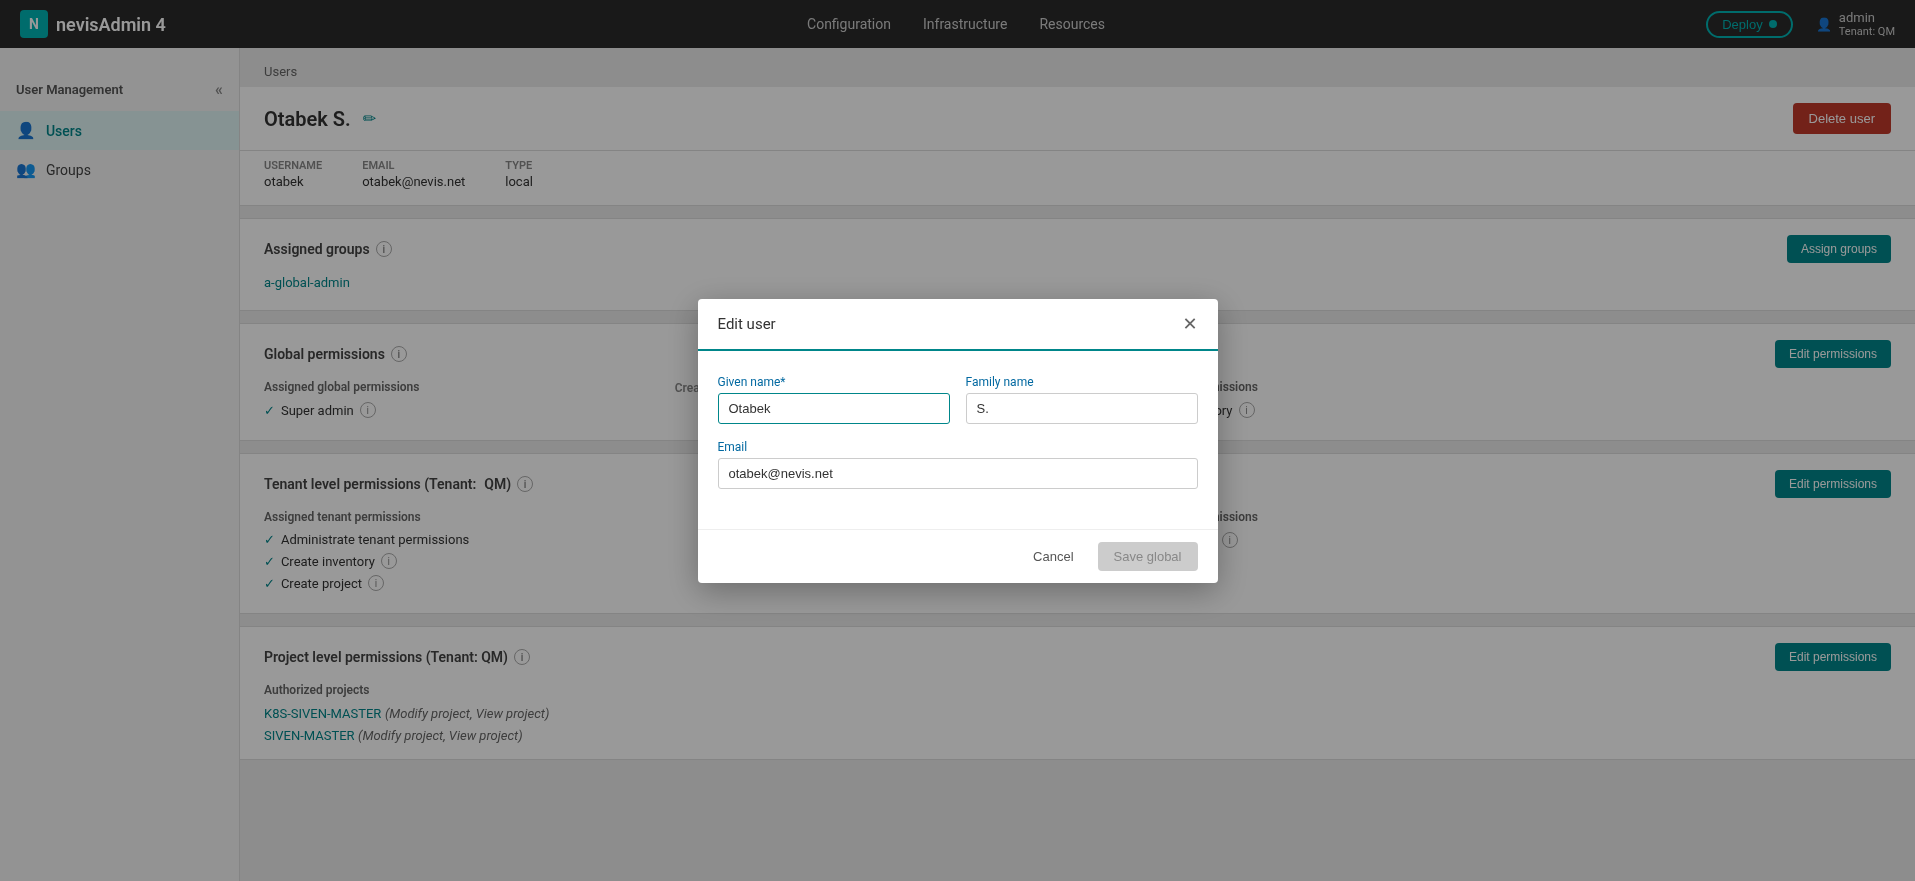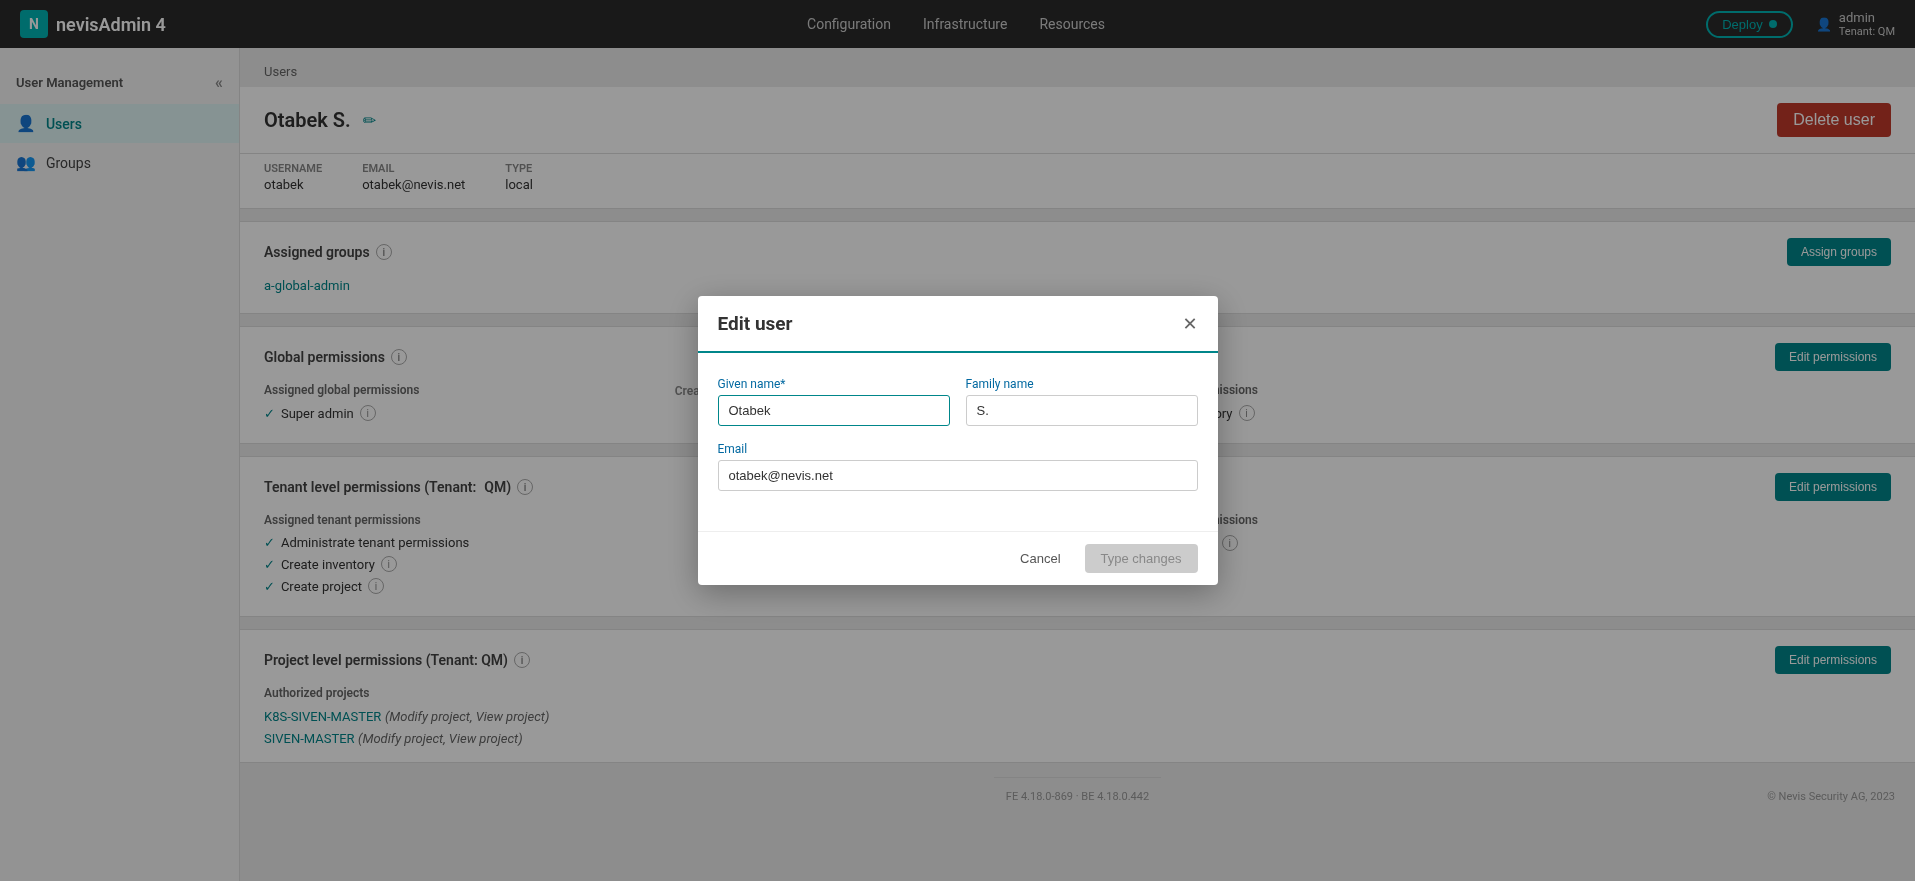--- a/index.html
+++ b/index.html
@@ -73,21 +73,21 @@
       margin-top: 48px;
       height: calc(100vh - 48px);
     }
 
     
     .sidebar {
       width: 240px;
       background: #f5f5f5;
       border-right: 1px solid #ddd;
       flex-shrink: 0;
-      padding-top: 25px;
+      padding-top: 32px;
     }
     .sidebar-header {
       display: flex;
       align-items: center;
       justify-content: space-between;
       padding: 0 16px 12px;
       font-weight: 600;
       font-size: 13px;
       color: #555;
     }
@@ -151,21 +151,21 @@
     }
     .user-meta-item {}
     .user-meta-label { font-size: 11px; color: #888; text-transform: uppercase; font-weight: 600; margin-bottom: 2px; }
     .user-meta-value { font-size: 13px; color: #333; }
     .delete-btn {
       background: #c0392b;
       color: white;
       border: none;
       border-radius: 4px;
       padding: 8px 16px;
-      font-size: 16px;
+      font-size: 13px;
       cursor: pointer;
     }
 
     
     .section {
       background: #ffffff;
       margin: 12px 0;
       padding: 16px 24px;
       border-top: 1px solid #ddd;
       border-bottom: 1px solid #ddd;
@@ -284,21 +284,21 @@
       width: 520px;
       box-shadow: 0 8px 32px rgba(0,0,0,0.3);
     }
     .modal-header {
       padding: 16px 20px;
       border-bottom: 2px solid #00868a;
       display: flex;
       align-items: center;
       justify-content: space-between;
     }
-    .modal-title { font-size: 19px; font-weight: 700; color: #333; }
+    .modal-title { font-size: 15px; font-weight: 400; color: #333; }
     .modal-close {
       cursor: pointer;
       color: #666;
       font-size: 18px;
       line-height: 1;
       border: none;
       background: none;
     }
     .modal-body { padding: 24px 20px; }
     .form-row {
@@ -518,24 +518,20 @@
           <a class="project-link">K8S-SIVEN-MASTER</a>
           <span class="project-text"> <span>(Modify project, View project)</span></span>
         </div>
         <div>
           <a class="project-link">SIVEN-MASTER</a>
           <span class="project-text"> <span>(Modify project, View project)</span></span>
         </div>
       </div>
     </div>
 
-    <div style="position:relative; padding:12px; text-align:center;">
-      <span class="footer">FE 4.18.0-869 · BE 4.18.0.442</span>
-      <span class="footer-right">© Nevis Security AG, 2023</span>
-    </div>
   </main>
 </div>
 
 <div class="modal-overlay">
   <div class="modal">
     <div class="modal-header">
       <span class="modal-title">Edit user</span>
       <button class="modal-close">✕</button>
     </div>
     <div class="modal-body">
@@ -549,16 +545,16 @@
           <input class="form-input" type="text" value="S." style="">
         </div>
       </div>
       <div class="form-group-full">
         <label class="form-label">Email</label>
         <input class="form-input" type="email" value="otabek@nevis.net" style="">
       </div>
     </div>
     <div class="modal-footer">
       <button class="cancel-btn">Cancel</button>
-      <button class="save-btn">Type changes</button>
+      <button class="save-btn">Save global</button>
     </div>
   </div>
 </div>
 
 </body></html>

